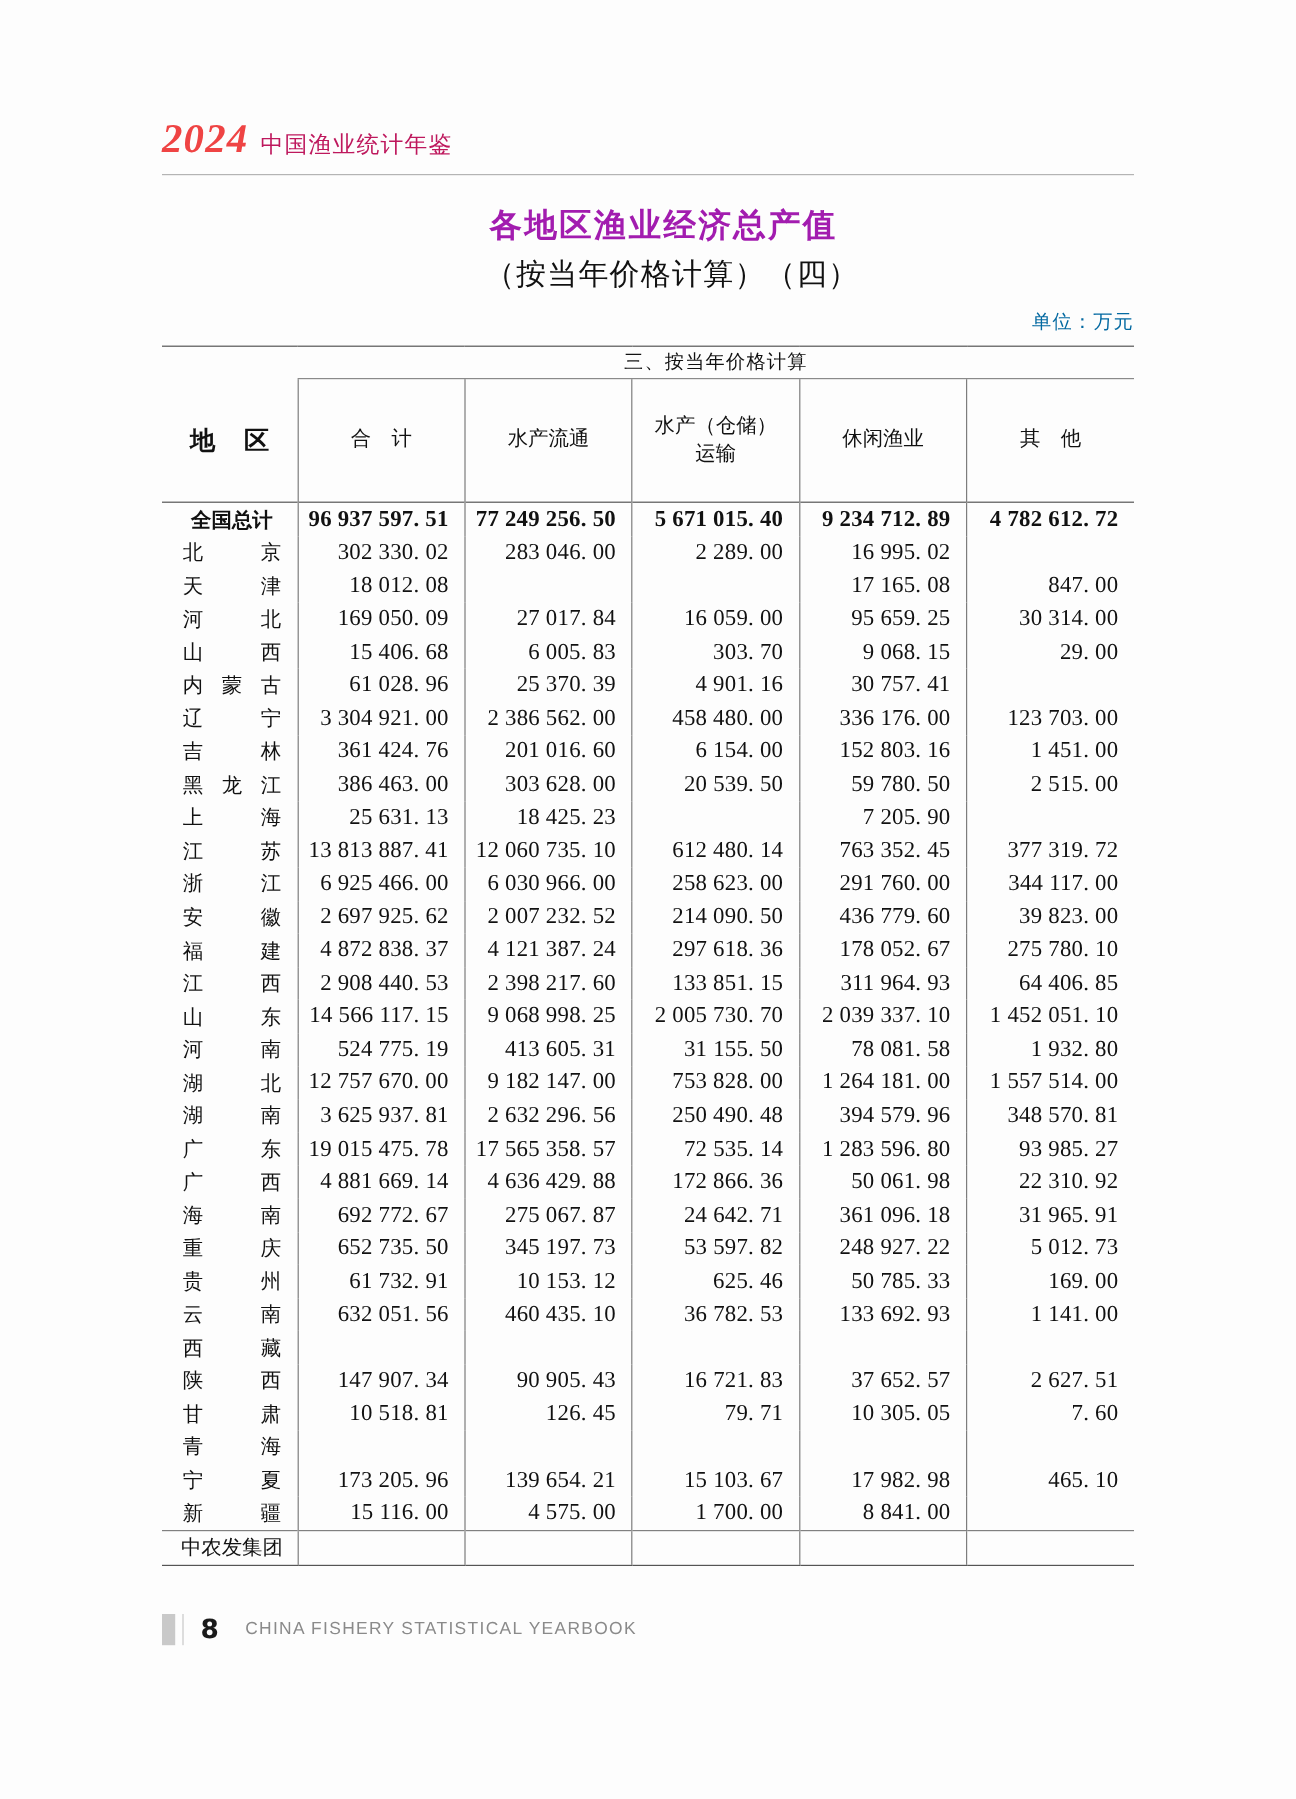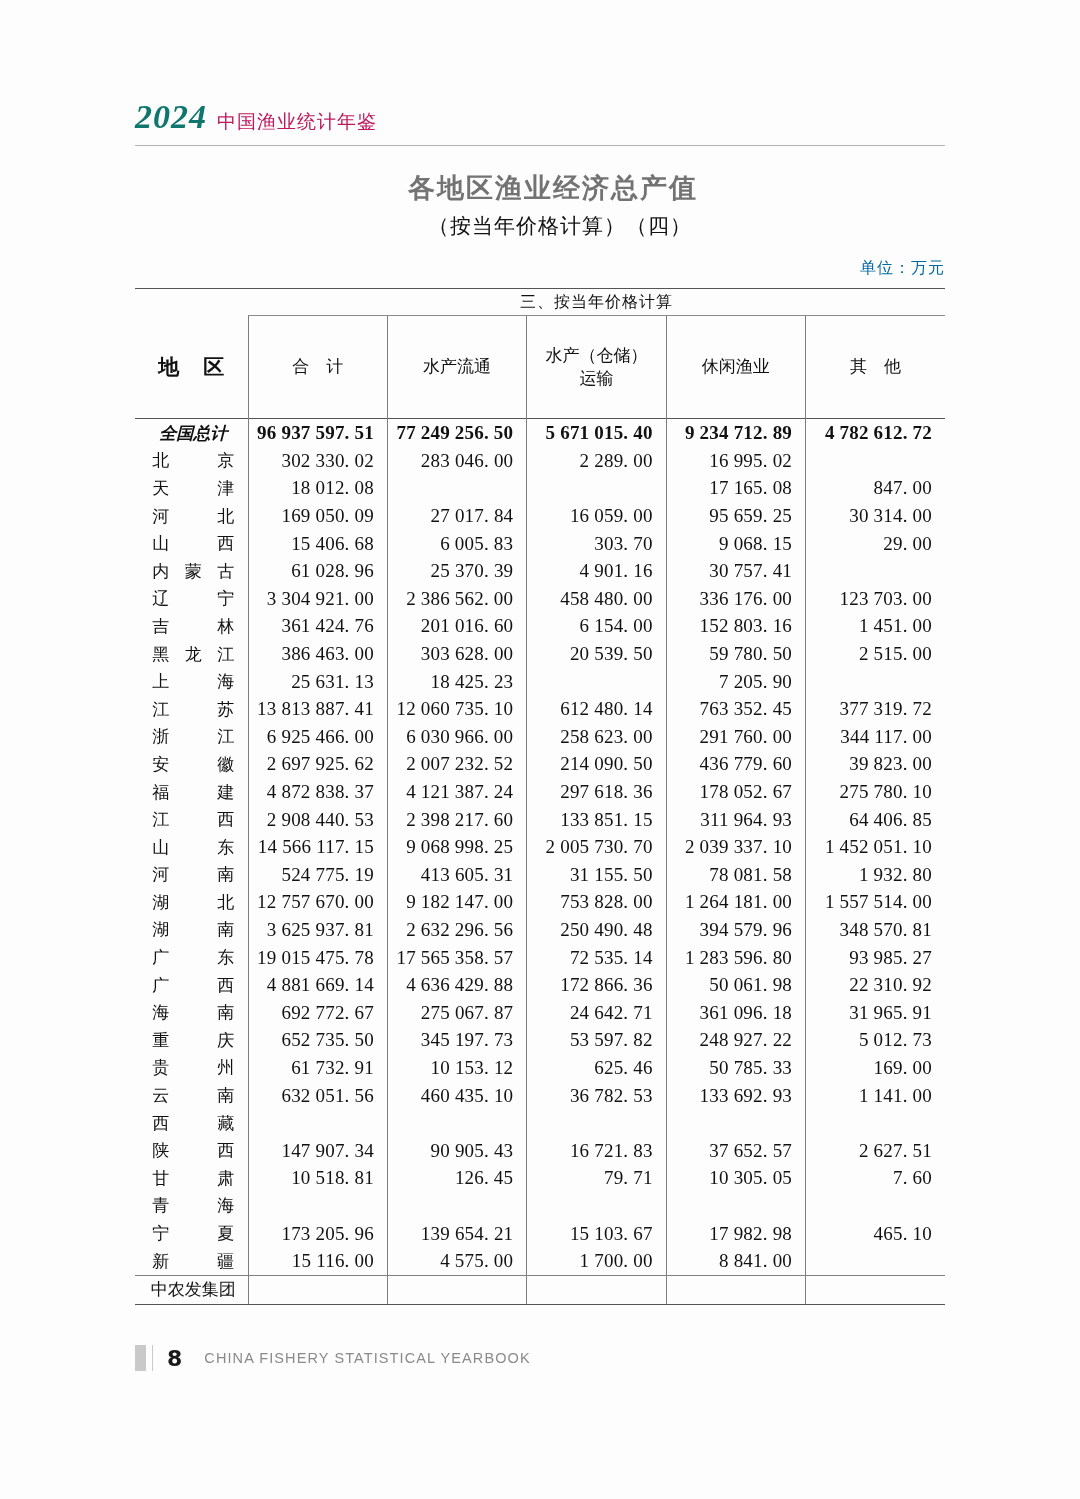--- a/index.html
+++ b/index.html
@@ -18,44 +18,44 @@
   }
   
   .runhead{
     position:absolute;left:135px;top:100px;width:810px;
     display:flex;align-items:baseline;
   }
   .runhead .year{
     font-family:"Liberation Serif","DejaVu Serif",serif;
     font-style:italic;font-weight:700;
     font-size:34px;letter-spacing:1px;
-    color:#0f766e;
+    color:#ef4444;
     line-height:1;
   }
   .runhead .rh-cn{
     font-family:"DejaVu Sans","Liberation Sans",sans-serif;
     font-size:19px;color:#be185d;margin-left:10px;letter-spacing:1px;text-align:center;
   }
   .runrule{
     position:absolute;left:135px;top:145px;width:810px;height:1px;
     background:#b4b4b4;
   }
   
   .title1{
     position:absolute;left:0;top:170px;width:1080px;
     text-align:center;
     font-family:"DejaVu Sans","Liberation Sans",sans-serif;
-    font-weight:700;font-size:27px;letter-spacing:2px;color:#737373;
+    font-weight:700;font-size:27px;letter-spacing:2px;color:#a21caf;
     padding-left:26px;box-sizing:border-box;
   }
   .title2{
     position:absolute;left:0;top:212px;width:1080px;
     text-align:center;
     font-family:"DejaVu Sans","Liberation Sans",sans-serif;
-    font-weight:400;font-size:21px;letter-spacing:1px;color:#111;
+    font-weight:400;font-size:25px;letter-spacing:1px;color:#111;
     padding-left:40px;box-sizing:border-box;
   }
   .unit{
     position:absolute;right:135px;top:258px;
     font-family:"DejaVu Sans","Liberation Sans",sans-serif;
     font-size:16px;color:#0369a1;letter-spacing:1px;
   }
   
   .tbl-wrap{
     position:absolute;left:135px;top:288px;width:810px;
@@ -118,21 +118,21 @@
     color:#111;
   }
   td.num{
     text-align:right;
     padding-right:13px;
     border-left:1px solid #7d7d7d;
     white-space:nowrap;
     letter-spacing:0.2px;
   }
   tr.total td{font-weight:700;}
-  tr.total td.region{font-weight:700;letter-spacing:1px;font-style:italic;}
+  tr.total td.region{font-weight:700;letter-spacing:1px;}
   tr.first-body td{padding-top:1px;}
 
   .rname2{
     display:inline-block;width:82px;
     text-align:justify;text-align-last:justify;
   }
   .rname3{
     display:inline-block;width:82px;
     text-align:justify;text-align-last:justify;
   }

